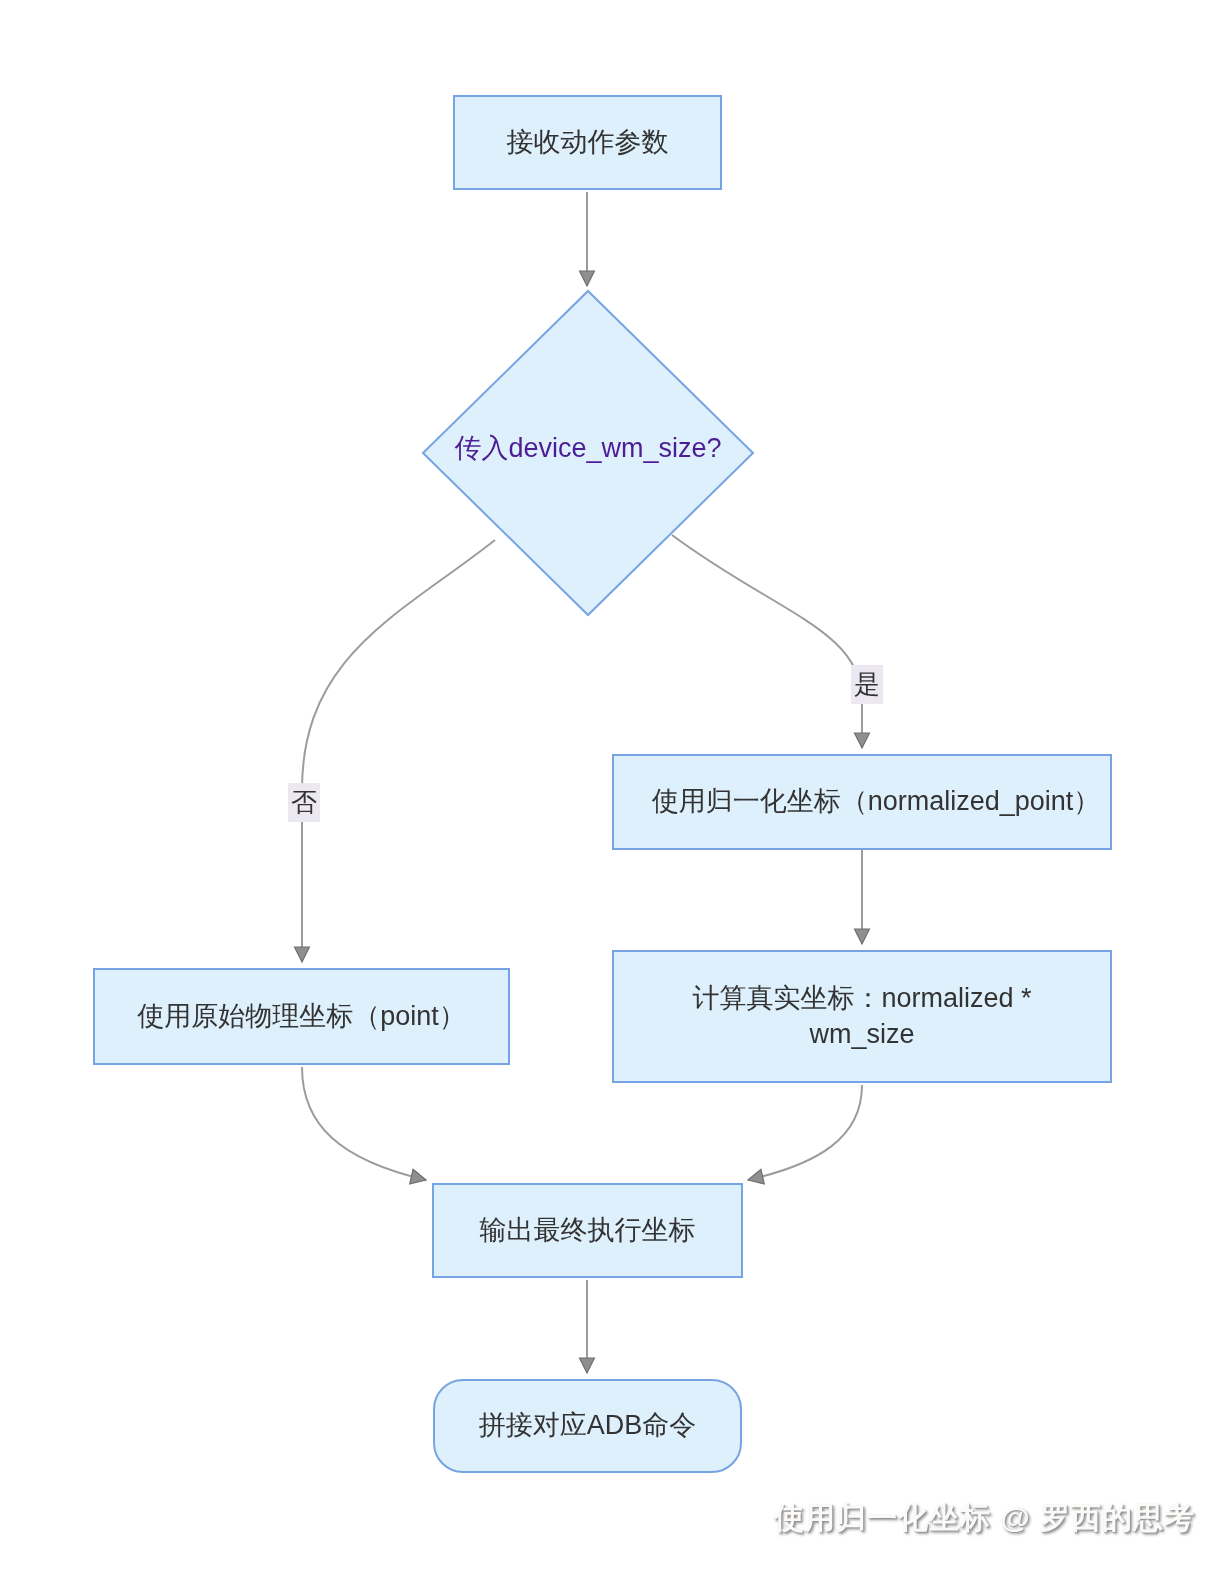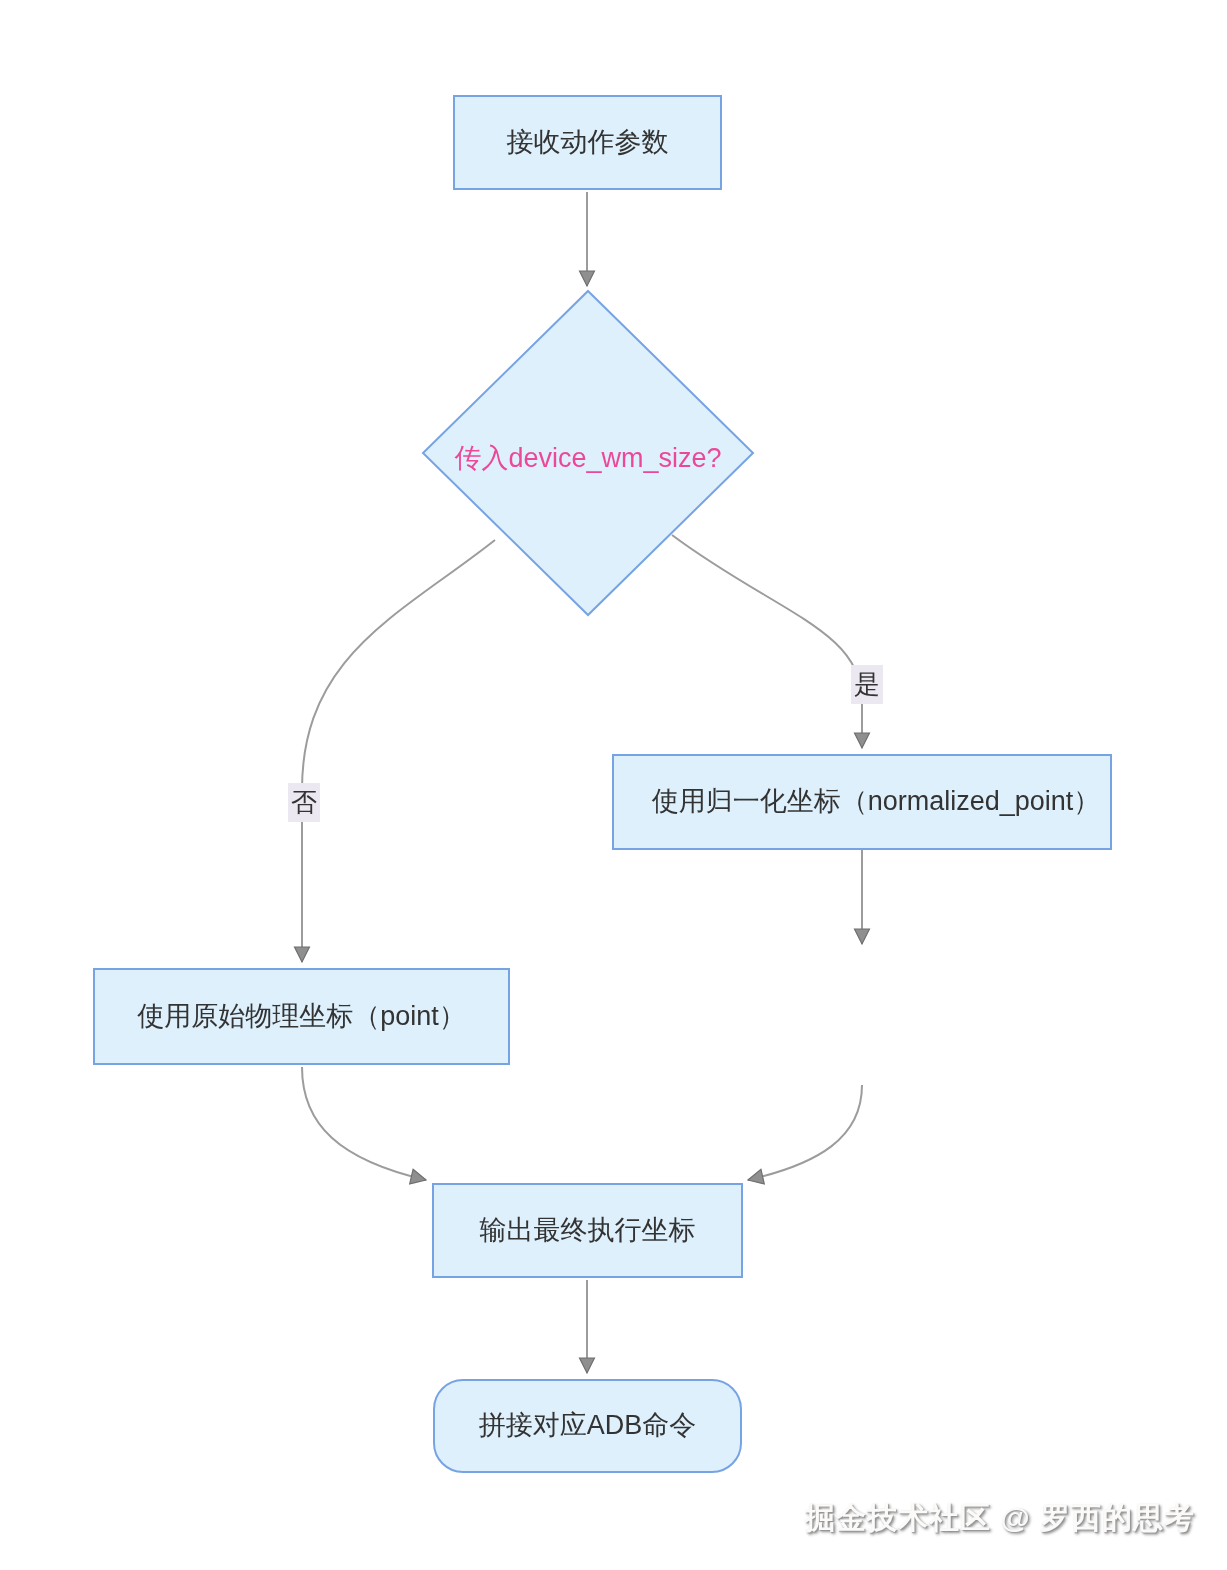--- a/index.html
+++ b/index.html
@@ -36,25 +36,25 @@
     align-items: center;
     justify-content: center;
     text-align: center;
     font-size: 27px;
     color: #333333;
     line-height: 1.3;
   }
   .diamond-label {
     position: absolute;
     display: flex;
-    align-items: flex-end;
+    align-items: flex-start;
     justify-content: center;
     text-align: center;
     font-size: 27px;
-    color: #ec4899;
+    color: #4c1d95;
   }
   .edge-label {
     position: absolute;
     background: #ece8f2;
     color: #333333;
     font-size: 26px;
     line-height: 1.2;
     padding: 4px 3px;
     text-align: center;
   }
@@ -106,32 +106,38 @@
   </div>
 
   <div class="diamond-label" style="left:433px; top:430px; width:310px; height:46px;">
     <span>传入device_wm_size?</span>
   </div>
 
   <div class="node" style="left:612px; top:754px; width:500px; height:96px;padding-left:28px;">
     <span>使用归一化坐标（normalized_point）</span>
   </div>
 
+  <div class="node" style="left:612px; top:950px; width:500px; height:133px;">
+    <div class="stack">
+      <span>计算真实坐标：normalized *</span>
+      <span>wm_size</span>
+    </div>
+  </div>
 
   <div class="node" style="left:93px; top:968px; width:417px; height:97px;">
     <span>使用原始物理坐标（point）</span>
   </div>
 
   <div class="node" style="left:432px; top:1183px; width:311px; height:95px;">
     <span>输出最终执行坐标</span>
   </div>
 
   <div class="node" style="left:433px; top:1379px; width:309px; height:94px;border-radius:30px;">
     <span>拼接对应ADB命令</span>
   </div>
 
   <div class="edge-label" style="left:288px; top:783px;">否</div>
 
   <div class="edge-label" style="left:851px; top:665px;">是</div>
 
-  <div class="watermark">掘金技术社区 @ 罗西的思考</div>
+  <div class="watermark">使用归一化坐标 @ 罗西的思考</div>
 
 </div>
 
 </body></html>

